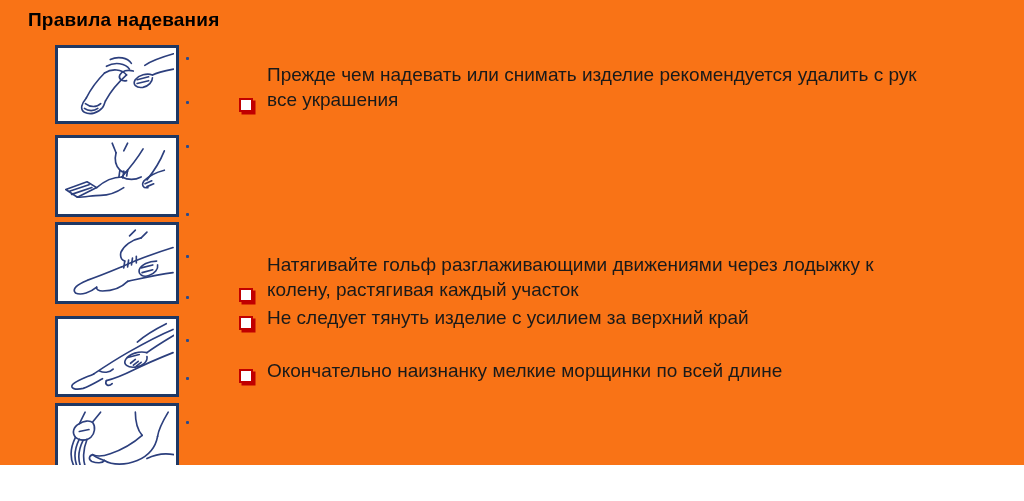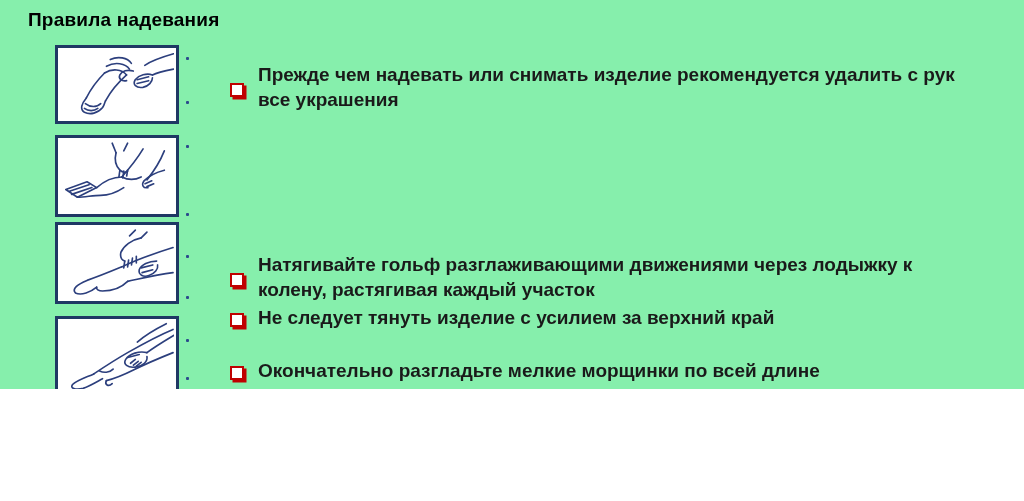--- a/index.html
+++ b/index.html
@@ -1,17 +1,17 @@
 <!DOCTYPE html>
 <html lang="ru"><head>
 <meta charset="utf-8">
 <style>
   html,body{margin:0;padding:0;background:#fff;}
   #canvas{
-    position:relative;width:1024px;height:389px;background:#86efac;overflow:hidden;
+    position:relative;width:1024px;height:465px;background:#f97316;overflow:hidden;
     font-family:"Liberation Sans",sans-serif;color:#1a1a1a;
   }
   .title{
     position:absolute;left:28px;top:9px;font-size:19px;font-weight:700;color:#000;
     letter-spacing:.2px;
   }
   
   .fig{
     position:absolute;left:55px;width:124px;box-sizing:border-box;
     border:3px solid #1f3864;background:#fff;padding:2px;
@@ -23,21 +23,21 @@
   .f4{top:316px;height:81px;}
   .f5{top:403px;height:84px;}
   
   .dot{
     position:absolute;left:186px;width:3px;height:3px;background:#2b4a8c;border-radius:1px;
   }
   .d1{top:57px}.d2{top:101px}.d3{top:145px}.d4{top:213px}.d5{top:255px}
   .d6{top:296px}.d7{top:339px}.d8{top:377px}.d9{top:421px}.d10{top:486px}
   
   .bullet{
-    position:absolute;left:230px;width:760px;display:flex;align-items:center;font-weight:bold;
+    position:absolute;left:239px;width:760px;display:flex;align-items:flex-end;
   }
   .cb{
     display:inline-block;flex:0 0 auto;width:10px;height:10px;background:#fff;
     border:2px solid #c00000;box-shadow:2.5px 2.5px 0 0 #c00000;margin:5px 14px 0 0;
   }
   .bullet-text{
     font-size:19px;line-height:25px;white-space:pre-line;color:#1a1a1a;
   }
   .b1{top:62px}.b2{top:119px}.b3{top:172px}.b4{top:252px}.b5{top:305px}.b6{top:358px}.b7{top:412px}
 </style>
@@ -152,16 +152,16 @@
     <span class="cb"></span>
     <span class="bullet-text">Не следует тянуть изделие с усилием за верхний край</span>
   </div>
   <div class="bullet b4">
     <span class="cb"></span>
     <span class="bullet-text">Натягивайте гольф разглаживающими движениями через лодыжку к
 колену, растягивая каждый участок</span>
   </div>
   <div class="bullet b6">
     <span class="cb"></span>
-    <span class="bullet-text">Окончательно разгладьте мелкие морщинки по всей длине</span>
+    <span class="bullet-text">Окончательно наизнанку мелкие морщинки по всей длине</span>
   </div>
 
 </div>
 
 </body></html>

